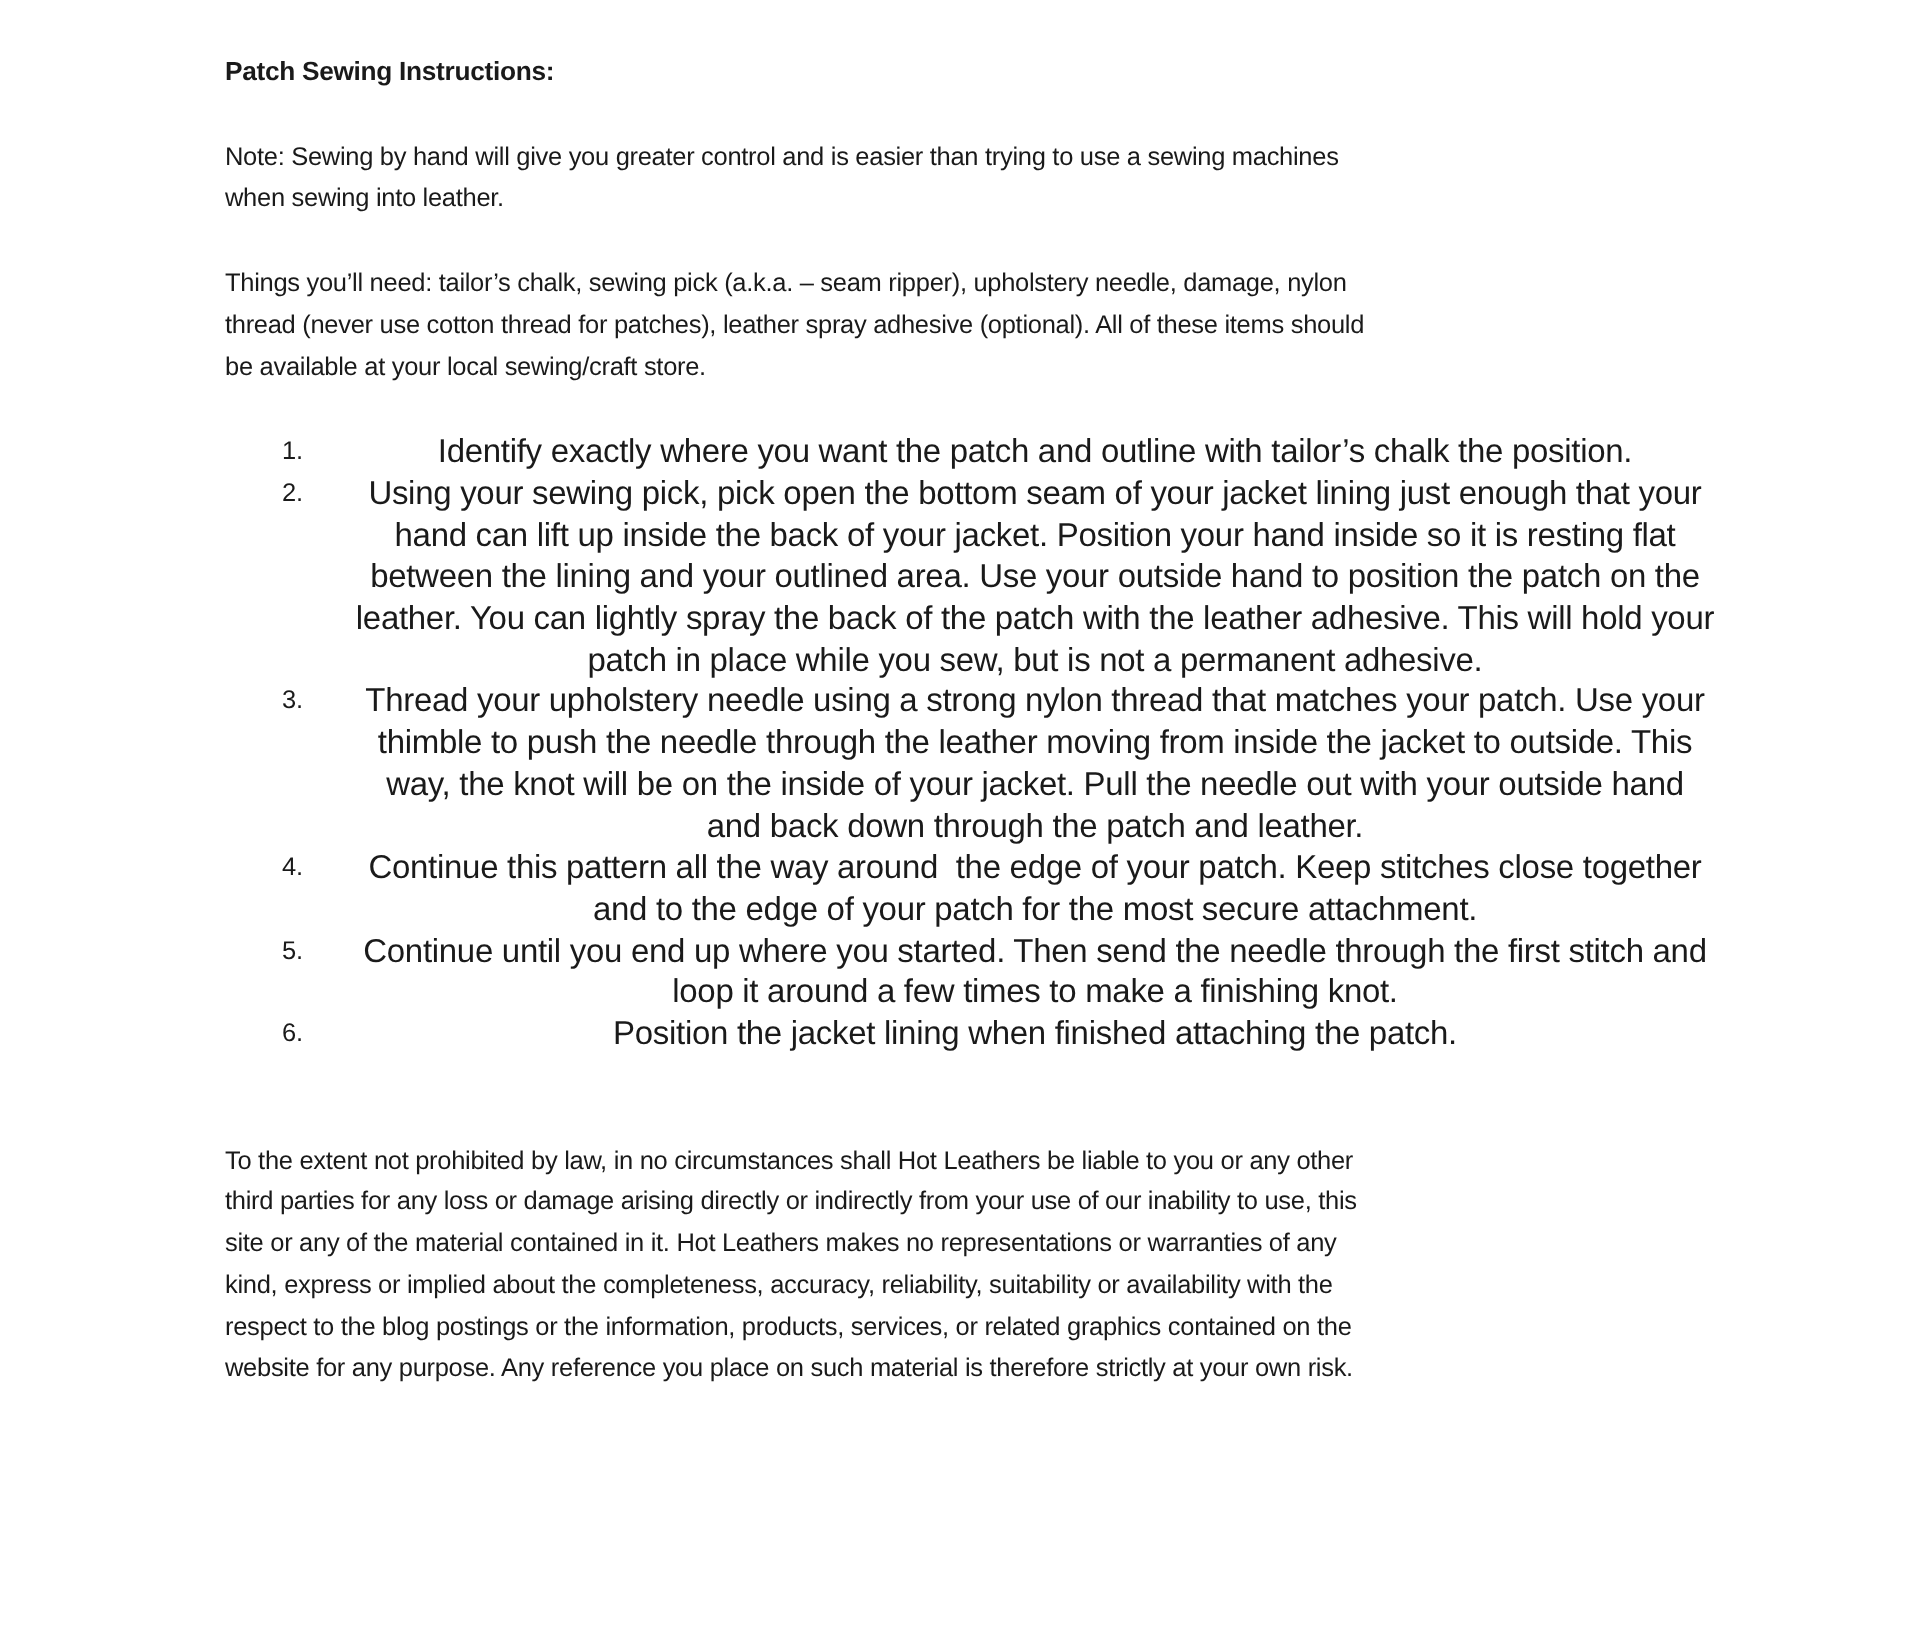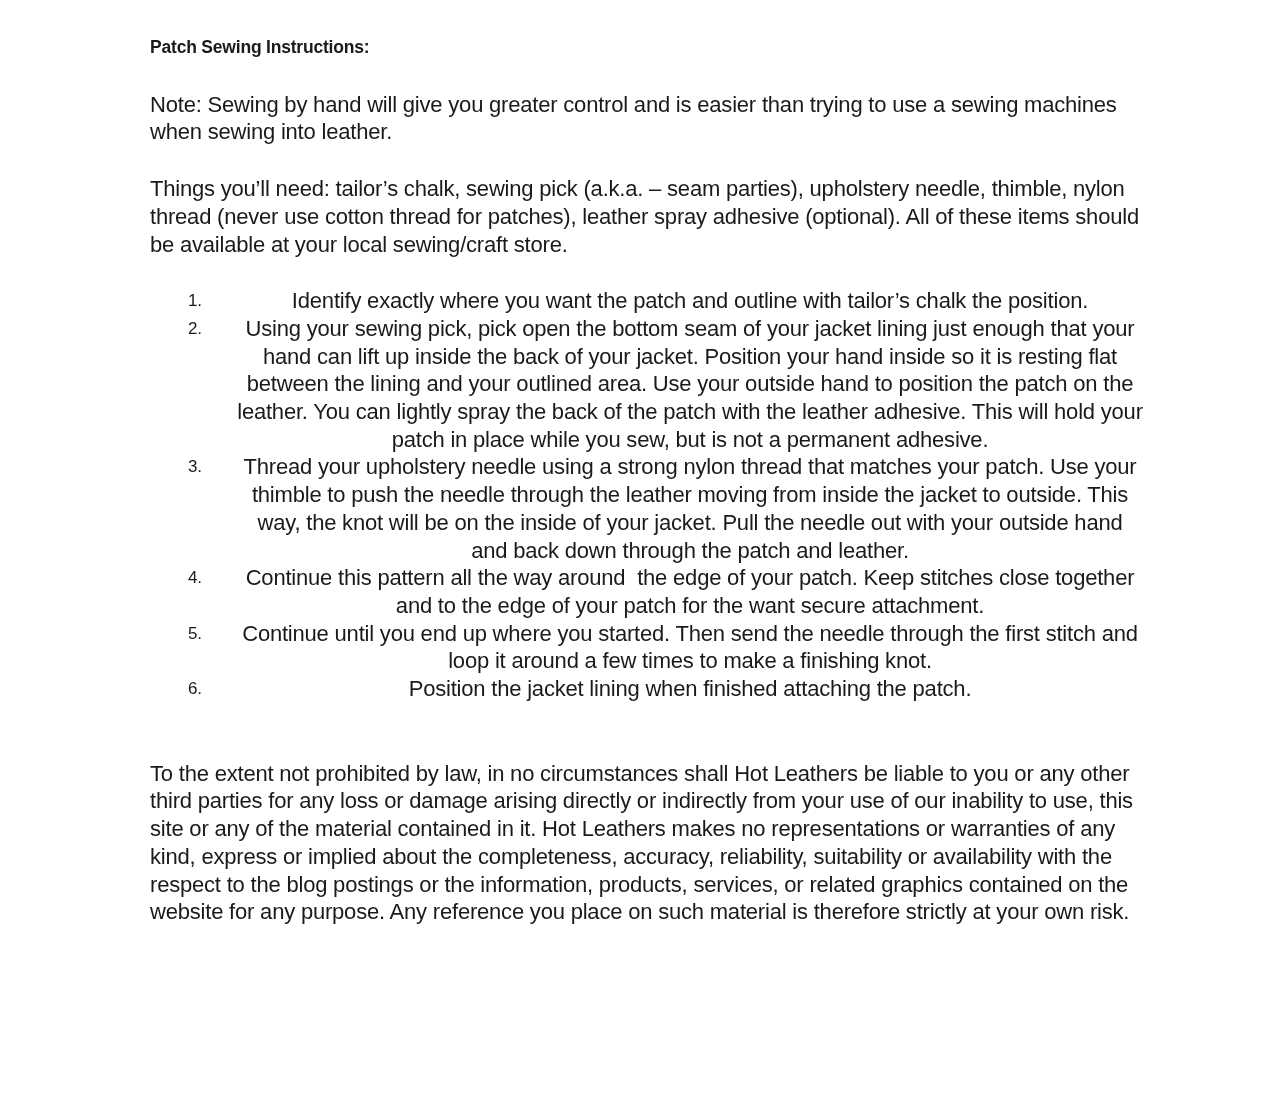--- a/index.html
+++ b/index.html
@@ -23,21 +23,21 @@
   }
   .title {
     font-size: 17.5px;
     font-weight: bold;
     letter-spacing: -0.2px;
     margin: 0 0 29px 0;
     line-height: 27.7px;
     white-space: pre-wrap;
   }
   .para {
-    font-size: 22px;
+    font-size: 17px;
     letter-spacing: -0.2px;
     line-height: 27.7px;
     margin: 0 0 29px 0;
     white-space: pre-wrap;
   }
   ol.steps {
     list-style: none;
     margin: 0 0 28px 38px;
     padding: 0;
   }
@@ -72,21 +72,21 @@
 </head>
 <body style="color: rgb(26, 26, 26); background: rgb(255, 255, 255);">
 
 <div class="page">
 
   <h1 class="title">Patch Sewing Instructions:</h1>
 
   <p class="para">Note: Sewing by hand will give you greater control and is easier than trying to use a sewing machines
 when sewing into leather.</p>
 
-  <p class="para">Things you’ll need: tailor’s chalk, sewing pick (a.k.a. – seam parties), upholstery needle, thimble, nylon
+  <p class="para">Things you’ll need: tailor’s chalk, sewing pick (a.k.a. – seam ripper), upholstery needle, damage, nylon
 thread (never use cotton thread for patches), leather spray adhesive (optional). All of these items should
 be available at your local sewing/craft store.</p>
 
   <ol class="steps">
     <li>
       <span class="step-num">1.</span>
       <span class="step-text">Identify exactly where you want the patch and outline with tailor’s chalk the position.</span>
     </li>
     <li>
       <span class="step-num">2.</span>
@@ -99,21 +99,21 @@
     <li>
       <span class="step-num">3.</span>
       <span class="step-text">Thread your upholstery needle using a strong nylon thread that matches your patch. Use your
 thimble to push the needle through the leather moving from inside the jacket to outside. This
 way, the knot will be on the inside of your jacket. Pull the needle out with your outside hand
 and back down through the patch and leather.</span>
     </li>
     <li>
       <span class="step-num">4.</span>
       <span class="step-text">Continue this pattern all the way around  the edge of your patch. Keep stitches close together
-and to the edge of your patch for the want secure attachment.</span>
+and to the edge of your patch for the most secure attachment.</span>
     </li>
     <li>
       <span class="step-num">5.</span>
       <span class="step-text">Continue until you end up where you started. Then send the needle through the first stitch and
 loop it around a few times to make a finishing knot.</span>
     </li>
     <li>
       <span class="step-num">6.</span>
       <span class="step-text">Position the jacket lining when finished attaching the patch.</span>
     </li>

